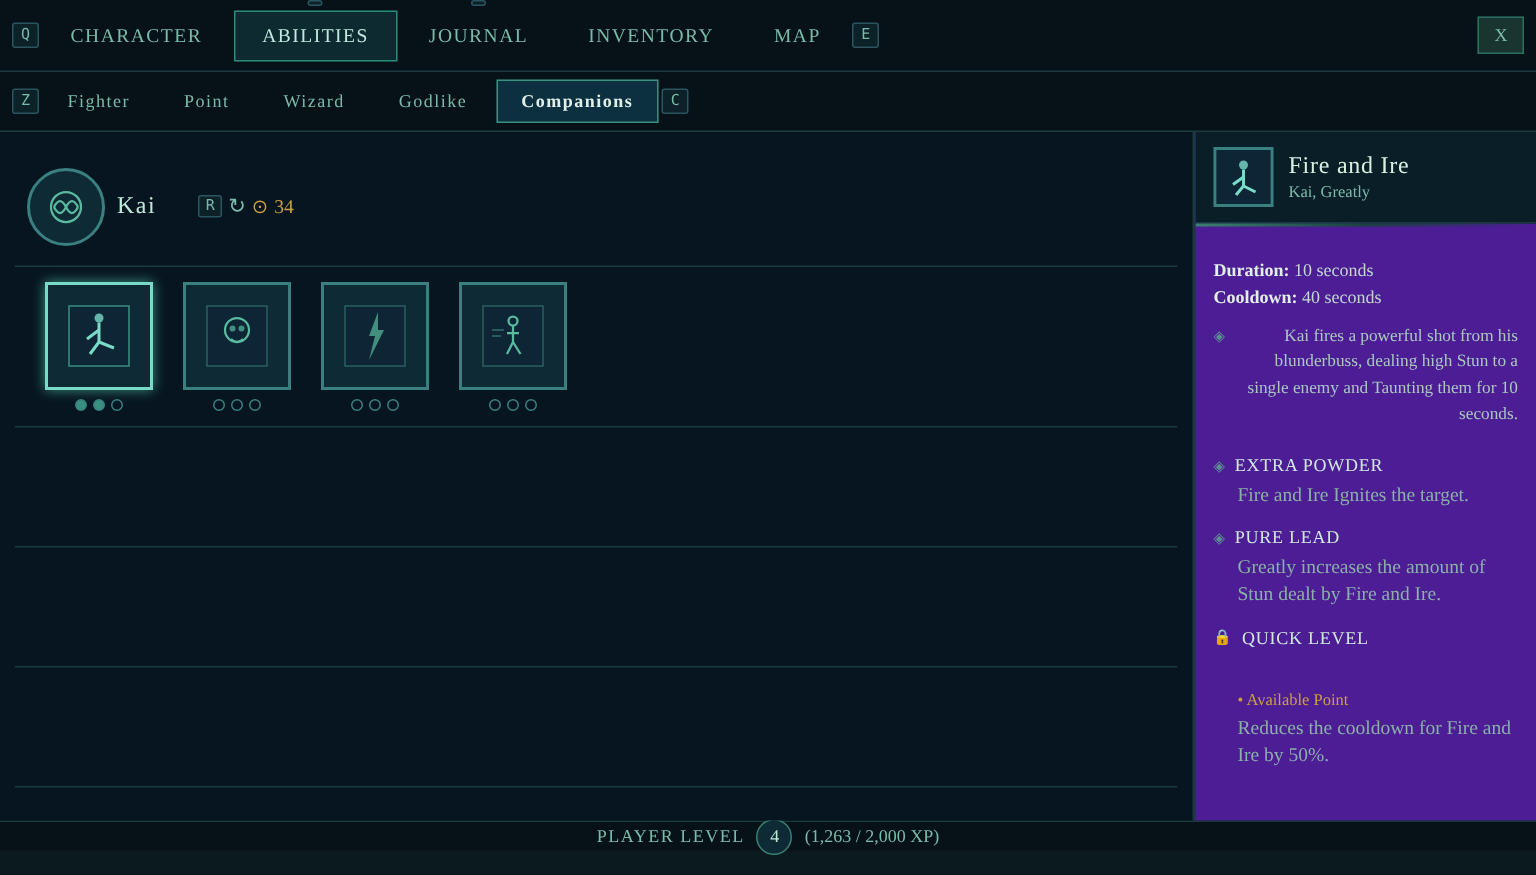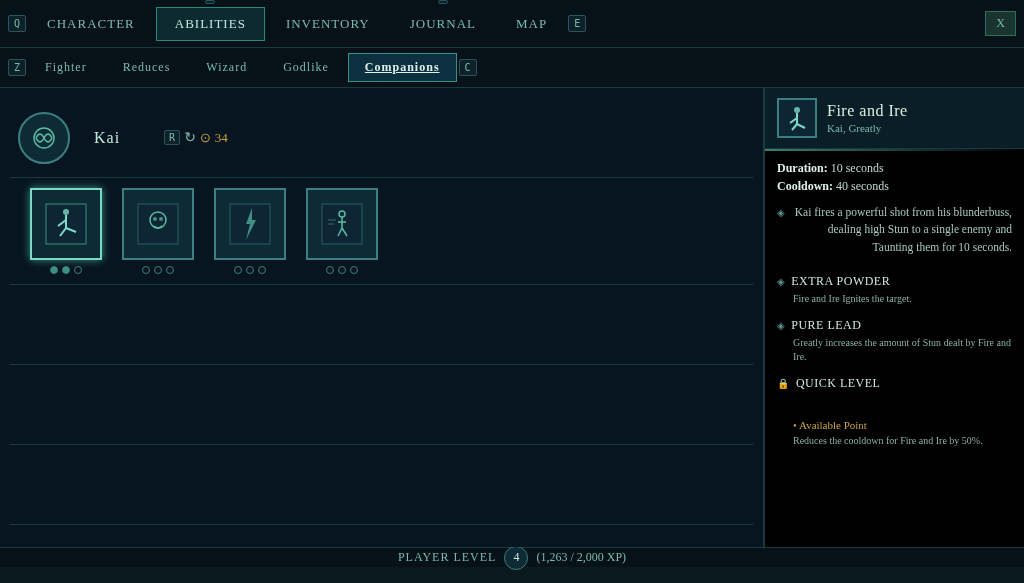--- a/index.html
+++ b/index.html
@@ -96,21 +96,20 @@
       border: 1px solid transparent;
       cursor: pointer;
       text-transform: none;
     }
 
     .sub-tab.active {
       background: #0d3040;
       border: 1px solid #3a9080;
       color: #e0f0e8;
       font-weight: bold;
-      text-decoration: underline;
     }
 
     
     .main-content {
       display: flex;
       height: calc(583px - 88px - 36px);
     }
 
     
     .abilities-panel {
@@ -121,21 +120,21 @@
       position: relative;
     }
 
     
     .character-row {
       display: flex;
       align-items: center;
       height: 80px;
       border-bottom: 1px solid #1a3a40;
       padding: 8px;
-      gap: 24px;
+      gap: 8px;
     }
 
     .char-icon {
       width: 52px;
       height: 52px;
       border: 2px solid #3a8080;
       border-radius: 50%;
       background: #0d2a35;
       display: flex;
       align-items: center;
@@ -209,22 +208,22 @@
     }
 
     
     .empty-row {
       height: 80px;
       border-bottom: 1px solid #1a3a40;
     }
 
     
     .detail-panel {
-      width: 260px;
-      background: #000000;
+      width: 228px;
+      background: #4c1d95;
       border-left: 1px solid #1a3a40;
       overflow-y: auto;
       padding: 0;
     }
 
     .detail-header {
       display: flex;
       align-items: center;
       gap: 10px;
       padding: 10px 12px;
@@ -255,21 +254,21 @@
       margin-top: 2px;
     }
 
     .detail-divider {
       height: 2px;
       background: linear-gradient(to right, #3a8070, #1a4040, transparent);
       margin: 0;
     }
 
     .detail-body {
-      padding: 10px 12px;
+      padding: 22px 12px;
     }
 
     .detail-stat {
       font-size: 12px;
       color: #c0d8d0;
       margin-bottom: 3px;
     }
 
     .detail-stat strong {
       color: #e0f0e8;
@@ -316,21 +315,21 @@
     .upgrade-title .upg-icon {
       color: #5a9090;
       font-size: 10px;
     }
 
     .upgrade-title .upg-icon.locked {
       color: #c8a040;
     }
 
     .upgrade-desc {
-      font-size: 10px;
+      font-size: 13px;
       color: #8ab0a8;
       line-height: 1.4;
       padding-left: 16px;
     }
 
     .available-point {
       font-size: 11px;
       color: #c8a040;
       padding-left: 16px;
       margin-bottom: 3px;
@@ -419,45 +418,45 @@
   <span class="nav-key">Q</span>
 
   <div class="nav-tab">
     <span>CHARACTER</span>
   </div>
   <div class="nav-tab active">
     <span class="tab-key"></span>
     <span>ABILITIES</span>
   </div>
   <div class="nav-tab">
-    <span>INVENTORY</span>
-  </div>
-  <div class="nav-tab">
     <span class="tab-key"></span>
     <span>JOURNAL</span>
   </div>
   <div class="nav-tab">
+    <span>INVENTORY</span>
+  </div>
+  <div class="nav-tab">
     <span>MAP</span>
   </div>
 
   <span class="nav-key">E</span>
 
   <div class="nav-spacer"></div>
 
   <div class="close-btn">X</div>
 </div>
 
 <div class="sub-nav">
   <span class="nav-key">Z</span>
 
   <div class="sub-tab">
     <span>Fighter</span>
   </div>
   <div class="sub-tab">
-    <span>Reduces</span>
+    <span>Point</span>
   </div>
   <div class="sub-tab">
     <span>Wizard</span>
   </div>
   <div class="sub-tab">
     <span>Godlike</span>
   </div>
   <div class="sub-tab active">
     <span>Companions</span>
   </div>

